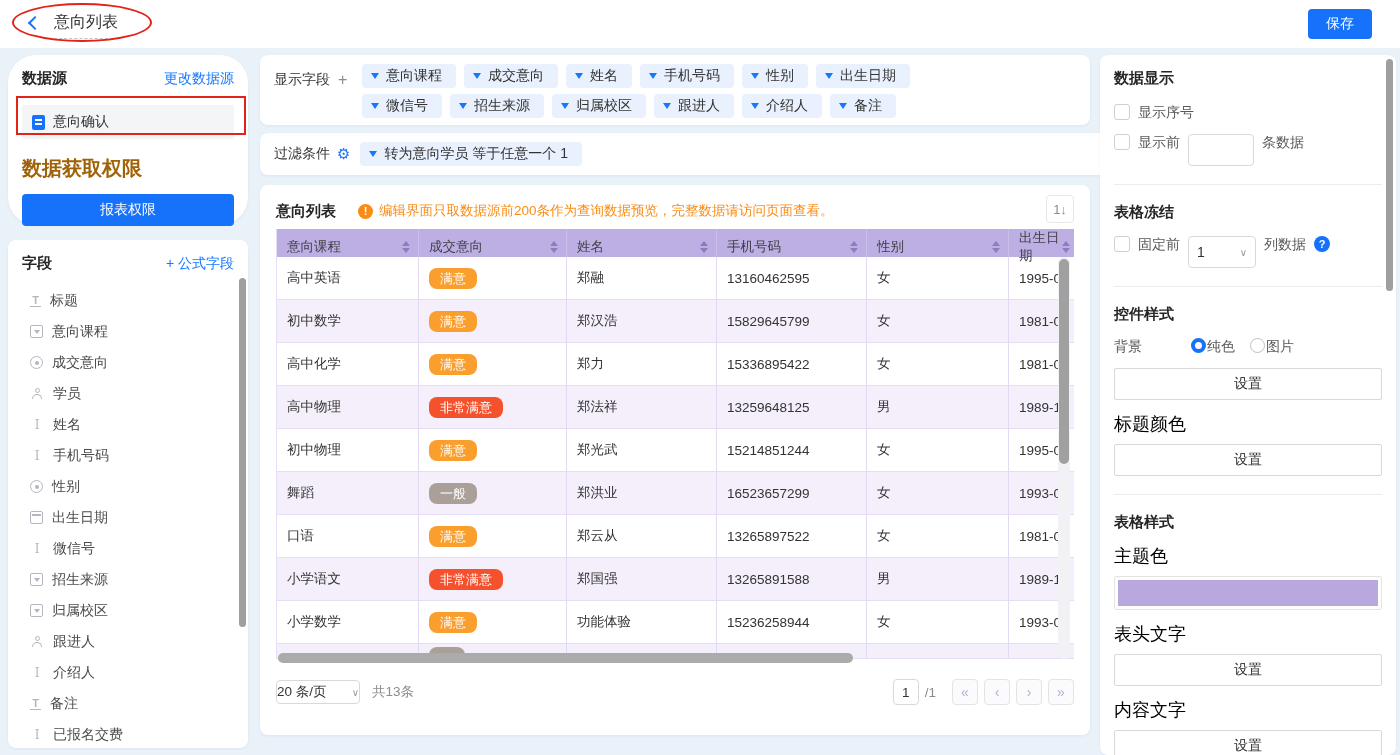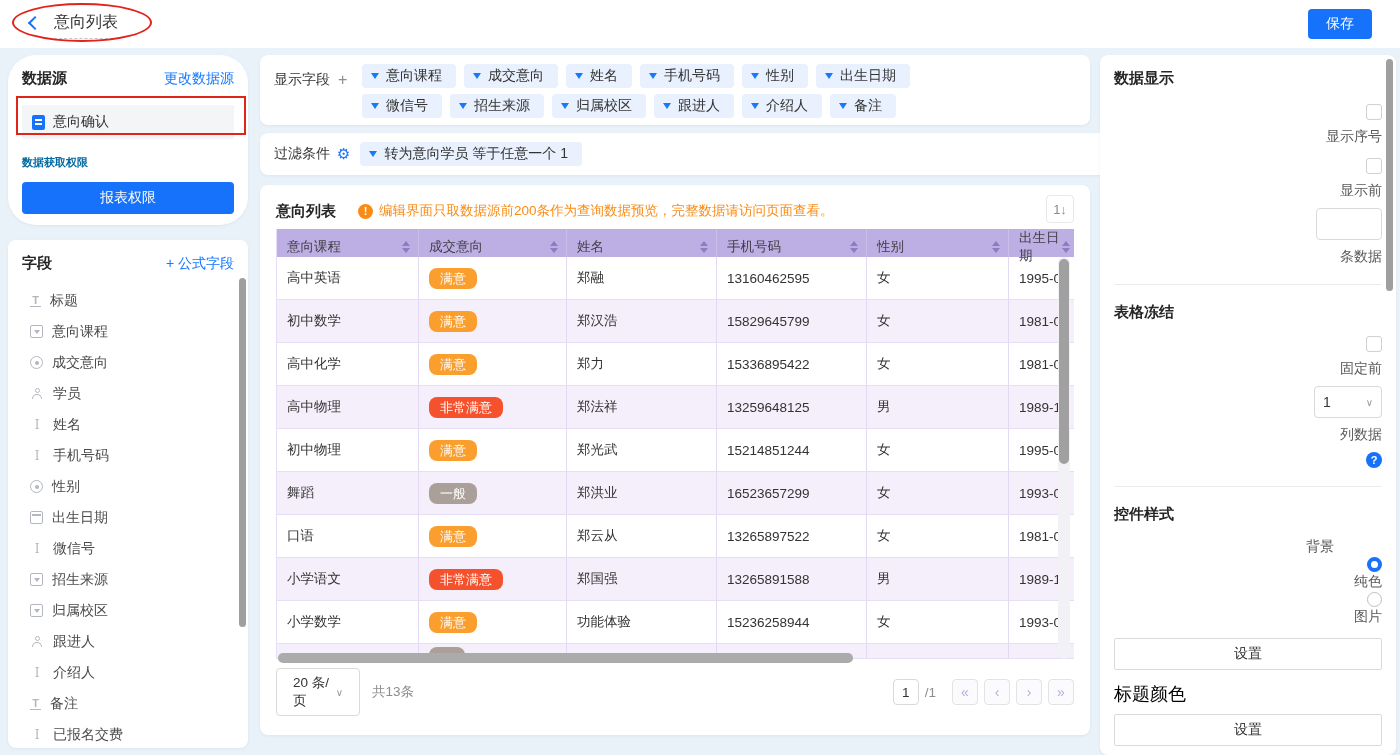--- a/index.html
+++ b/index.html
@@ -26,21 +26,21 @@
   #card-right  { left:1100px; top:55px;  width:296px; height:700px; padding:14px; overflow:hidden; }
 
   .sec-title { font-size:15px; font-weight:700; color:#262626; }
   .link { color:#1677ff; font-size:14px; cursor:pointer; }
 
   
   .ds-head { display:flex; justify-content:space-between; align-items:center; }
   .ds-item { margin-top:17px; height:34px; background:#f4f5f7; display:flex; align-items:center; gap:8px; padding:0 10px; font-size:14px; color:#333; cursor:pointer; }
   .doc-icon { width:13px; height:15px; background:#1672fa; border-radius:2px; position:relative; flex:none; }
   .doc-icon::after { content:""; position:absolute; left:3px; right:3px; top:4px; height:2px; background:#fff; box-shadow:0 4px 0 #fff; }
-  .ds-access { margin-top:16px; font-size:11px; font-weight:700; color:#0369a1; }
+  .ds-access { margin-top:16px; font-size:20px; font-weight:700; color:#a16207; }
   .perm-btn { margin-top:12px; width:100%; height:32px; background:#1672fa; color:#fff; border:none; border-radius:4px; font-size:14px; cursor:pointer; }
 
   
   .fld-head { display:flex; justify-content:space-between; align-items:center; }
   #field-list { margin-top:12px; }
   .field-item { height:31px; display:flex; align-items:center; gap:9px; padding-left:8px; font-size:14px; color:#4b4b4b; cursor:pointer; }
   .fic { width:14px; height:14px; display:inline-flex; flex-direction:column; align-items:center; justify-content:center; color:#b3b7bf; font-size:12px; flex:none; }
   .fic-title { font-weight:700; font-size:11px; height:13px; line-height:11px; border-bottom:1.5px solid #b3b7bf; width:11px; text-align:center; }
   .fic-text { font-family:"DejaVu Serif",serif; font-size:12px; }
   .fic-select { border:1.3px solid #b3b7bf; border-radius:2px; width:13px; height:13px; }
@@ -88,30 +88,30 @@
   .badge { color:#fff; font-size:13px; padding:4px 11px; border-radius:8px; line-height:1; white-space:nowrap; }
   .b-orange { background:#fa9e2d; }
   .b-red { background:#f4512c;font-family:Liberation Serif, serif; }
   .b-gray { background:#aba099; }
   .partial .badge { margin-top:12px; }
   #tbl-vtrack { position:absolute; left:798px; top:72px; width:12px; height:402px; background:#f2f1f5; border-radius:6px; }
   #tbl-vthumb { position:absolute; left:799px; top:74px; width:10px; height:205px; background:#a0a0a0; border-radius:5px; cursor:pointer; }
   #tbl-hthumb { position:absolute; left:18px; top:468px; width:575px; height:10px; background:#ababab; border-radius:5px; cursor:pointer; }
 
   .pager { position:absolute; left:16px; right:16px; top:492px; height:30px; display:flex; align-items:center; }
-  .psize { width:84px; height:48px; border:1px solid #d9d9d9; border-radius:4px; display:flex; align-items:center; justify-content:space-between; padding:0 16px; font-size:13.5px; color:#333; cursor:pointer; background:#fff; }
+  .psize { width:84px; height:24px; border:1px solid #d9d9d9; border-radius:4px; display:flex; align-items:center; justify-content:space-between; padding:0 0; font-size:13.5px; color:#333; cursor:pointer; background:#fff; }
   .sel-caret { color:#999; font-size:10px; }
   .ptotal { margin-left:12px; color:#8c8c8c; font-size:13.5px; }
   .pright { margin-left:auto; display:flex; align-items:center; gap:6px; }
   .pagebox { width:26px; height:26px; border:1px solid #d9d9d9; border-radius:4px; display:flex; align-items:center; justify-content:center; font-size:13.5px; color:#333; background:#fff; cursor:pointer; }
   .psuffix { color:#8c8c8c; font-size:13.5px; margin-right:10px; }
   .navbtn { width:26px; height:26px; border:1px solid #e3e3e3; border-radius:4px; background:#fbfafd; color:#b9aade; font-size:14px; display:flex; align-items:center; justify-content:center; cursor:pointer; }
 
   
-  .rp-row { display:flex; align-items:flex-end; gap:8px; font-size:14px; color:#595959;flex-direction:column; }
+  .rp-row { display:flex; align-items:flex-start; gap:8px; font-size:14px; color:#595959; }
   .checkbox { width:16px; height:16px; border:1px solid #d0d0d0; border-radius:3px; background:#fff; flex:none; cursor:pointer; }
   .tinput { width:66px; height:32px; border:1px solid #d9d9d9; border-radius:4px; font-size:14px; padding:0 8px; color:#333; }
   .tselect { width:68px; height:32px; border:1px solid #d9d9d9; border-radius:4px; display:flex; align-items:center; justify-content:space-between; padding:0 8px; font-size:14px; color:#333; cursor:pointer; background:#fff; }
   .q-ic { width:16px; height:16px; border-radius:50%; background:#1672fa; color:#fff; font-size:11px; font-weight:700; display:flex; align-items:center; justify-content:center; cursor:pointer; flex:none; }
   .divider { height:1px; background:#ececec; margin:18px 0; }
   .radio { width:15px; height:15px; border:1px solid #bfbfbf; border-radius:50%; background:#fff; flex:none; cursor:pointer; }
   .radio.on { border:4.5px solid #1672fa; }
   .set-btn { width:100%; height:32px; border:1px solid #d9d9d9; border-radius:2px; background:#fff; font-size:14px; color:#333; cursor:pointer; }
   .sub-label { font-size:18px; color:#000000; }
   .swatch-outer { border:1px solid #e3e3e3; border-radius:2px; padding:3px; cursor:pointer; }

